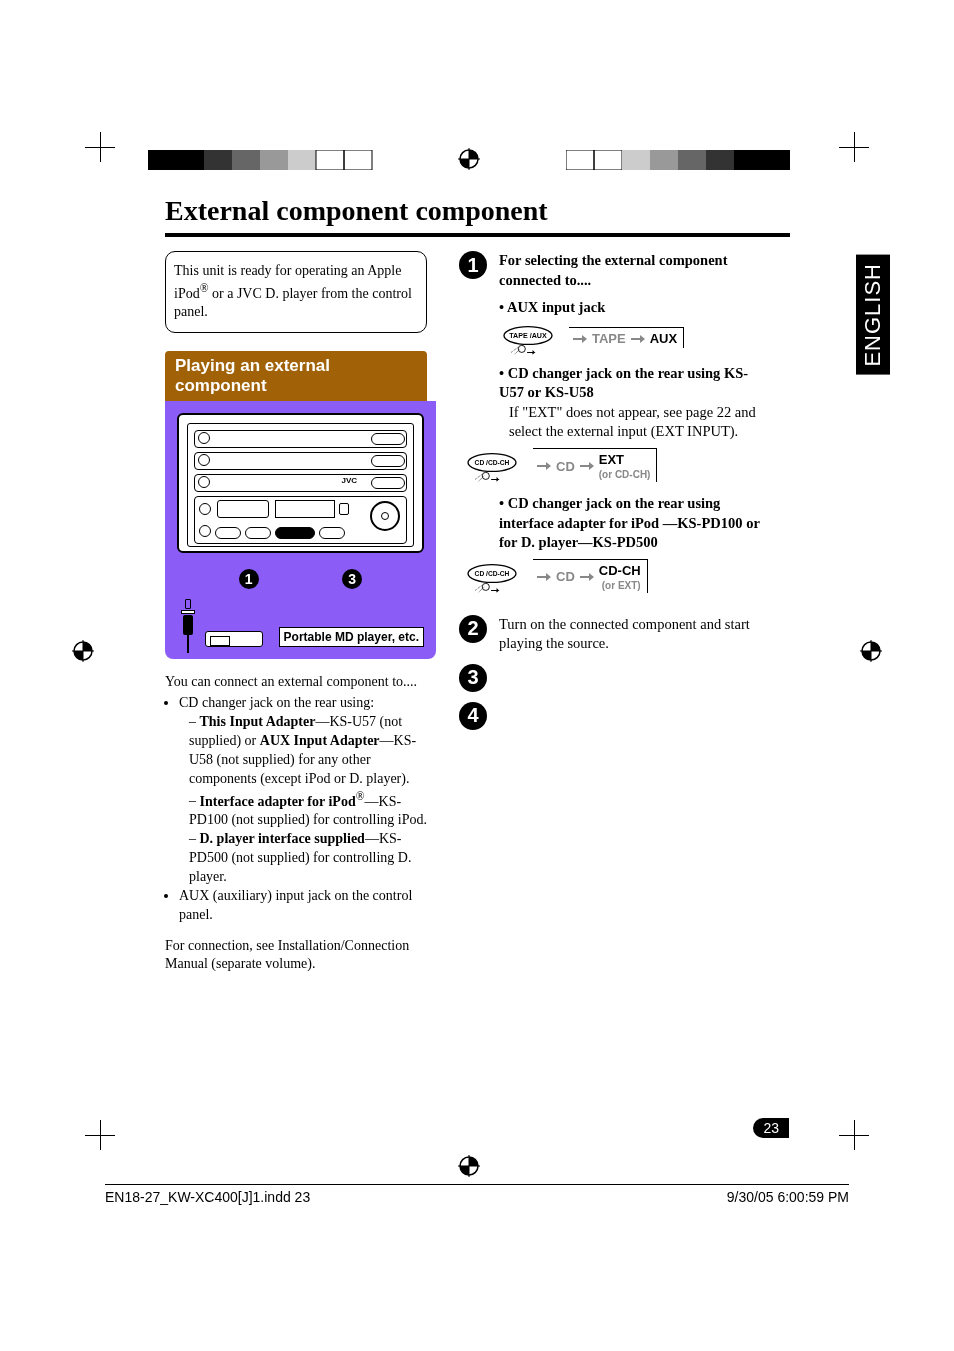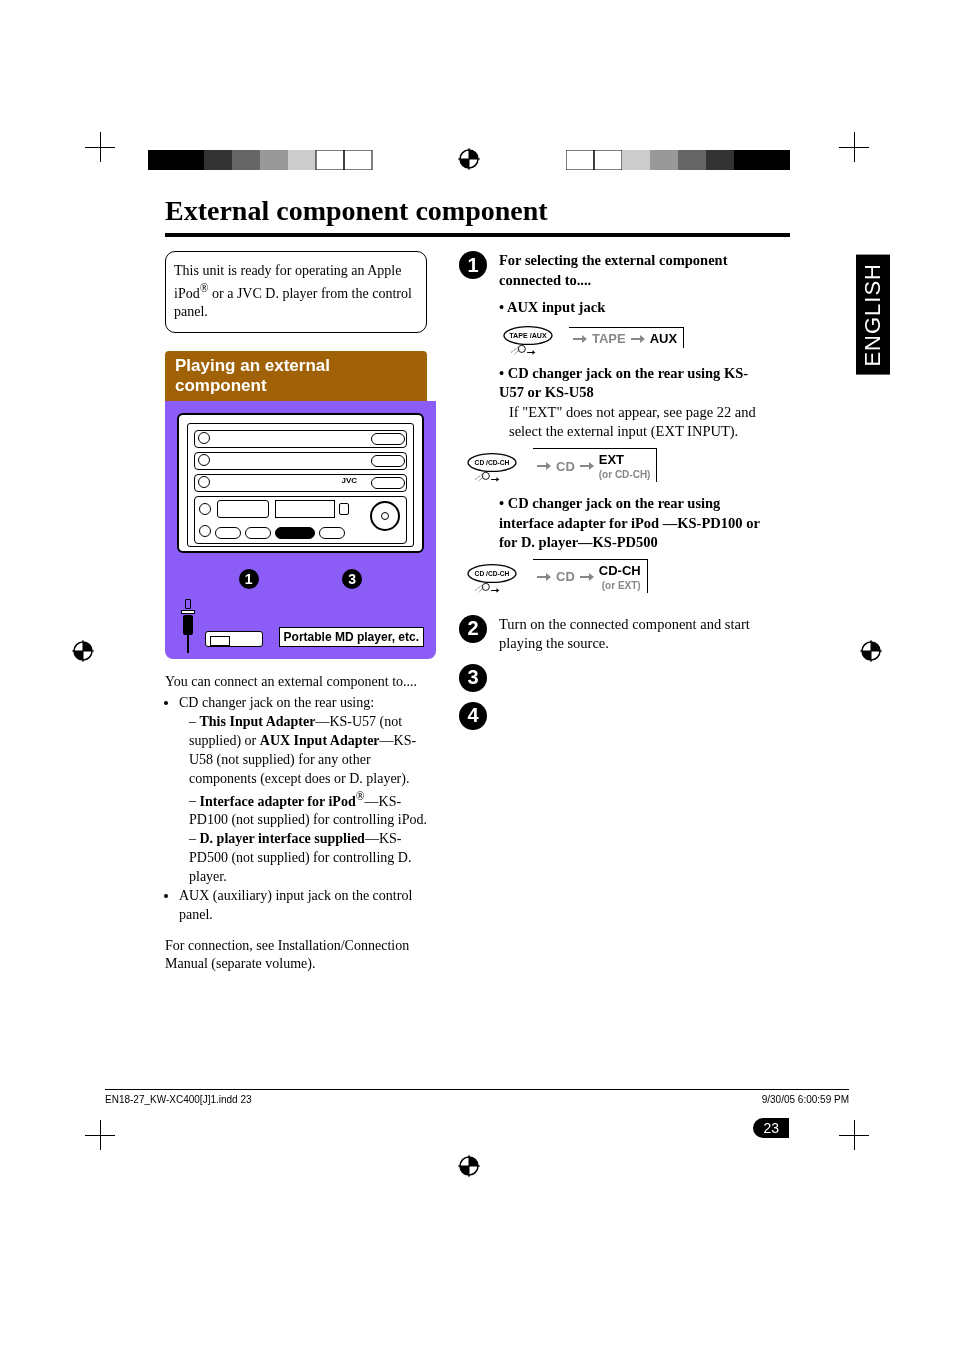--- a/index.html
+++ b/index.html
@@ -291,23 +291,23 @@
     content: "";
     position: absolute;
     left: -0px; top: 50%;
     width: 0; height: 0;
   }
 
   .footer-line {
     position: absolute;
     left: 105px;
     right: 105px;
-    top: 1089px;
+    top: 1184px;
     border-top: 1px solid #000;
-    font-size: 10px;
+    font-size: 14px;
     display: flex;
     justify-content: space-between;
     padding-top: 4px;
     font-family: Arial, sans-serif;
   }
 
   .corner {
     position: absolute;
     width: 30px; height: 30px;
   }
@@ -446,21 +446,21 @@
           <div class="md-player"></div>
           <div class="md-label-box">Portable MD player, etc.</div>
         </div>
       </div>
 
       <p class="body">You can connect an external component to....</p>
       <ul class="body">
         <li>
           <span>CD changer jack on the rear using:</span>
           <ul>
-            <li><b>This Input Adapter</b><span>—KS-U57 (not supplied) or </span><b>AUX Input Adapter</b><span>—KS-U58 (not supplied) for any other components (except does or D. player).</span></li>
+            <li><b>This Input Adapter</b><span>—KS-U57 (not supplied) or </span><b>AUX Input Adapter</b><span>—KS-U58 (not supplied) for any other components (except iPod or D. player).</span></li>
             <li><b>Interface adapter for iPod</b><sup>®</sup><span>—KS-PD100 (not supplied) for controlling iPod.</span></li>
             <li><b>D. player interface supplied</b><span>—KS-PD500 (not supplied) for controlling D. player.</span></li>
           </ul>
         </li>
         <li>AUX (auxiliary) input jack on the control panel.</li>
       </ul>
       <p class="body" style="margin-top:12px;">For connection, see Installation/Connection Manual (separate volume).</p>
 
     </div>
 

